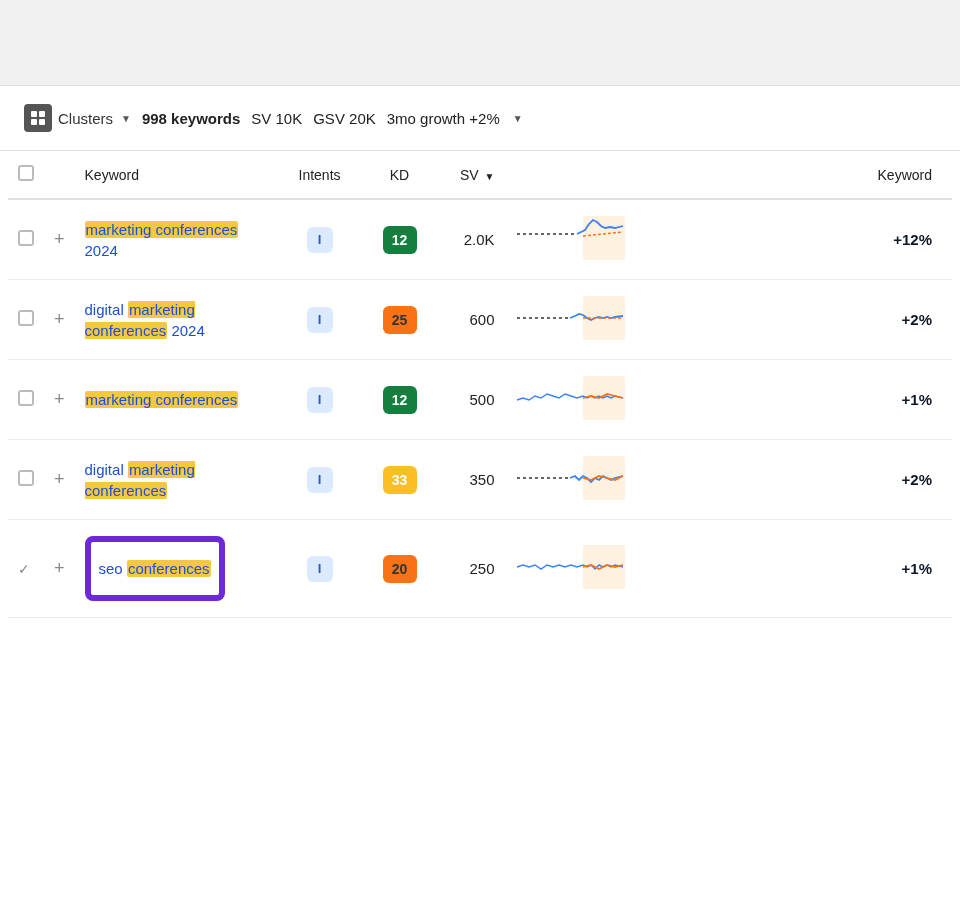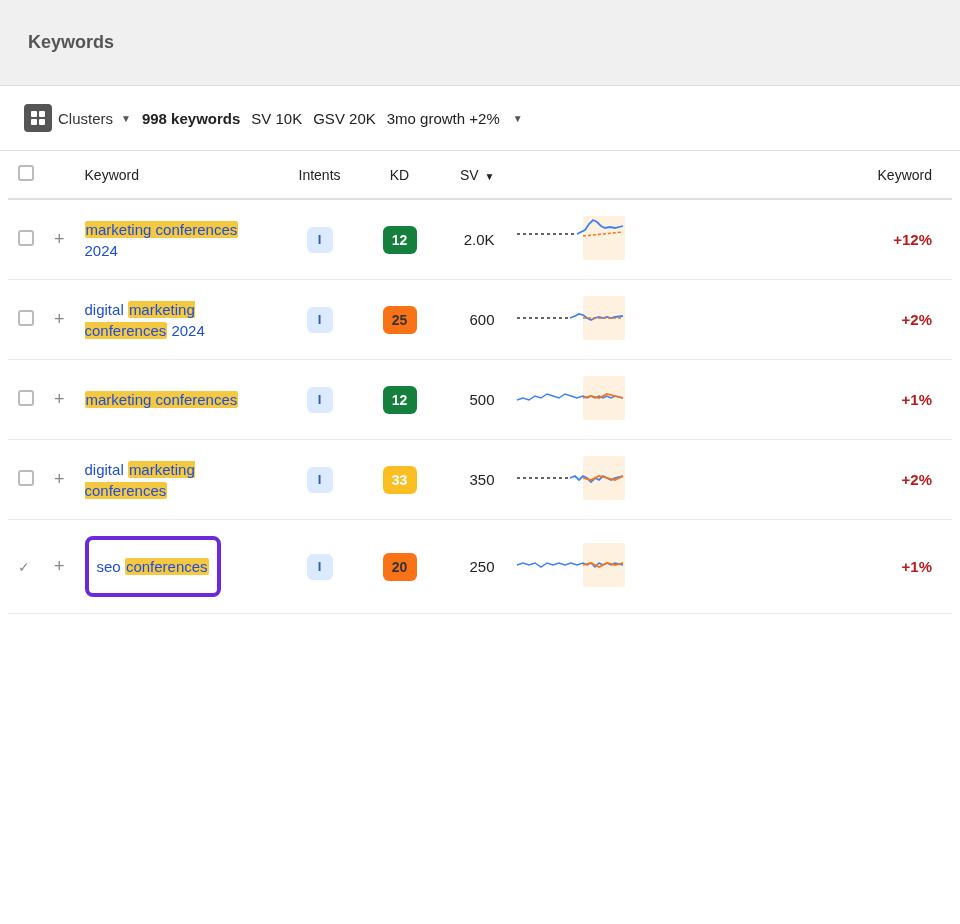--- a/index.html
+++ b/index.html
@@ -164,21 +164,21 @@
     .sv-val {
       font-size: 15px;
       color: #222;
       font-weight: 400;
       text-align: right;
     }
 
     .growth-val {
       font-weight: 700;
       font-size: 15px;
-      color: #b91c1c;
+      color: #0f172a;
       text-align: right;
     }
 
     .plus-icon {
       color: #888;
       font-size: 18px;
       font-weight: 400;
       cursor: pointer;
     }
 
@@ -194,21 +194,21 @@
       width: 16px;
       height: 16px;
       border: 2px solid #bbb;
       border-radius: 3px;
       display: inline-block;
     }
 
     
     .seo-row td:first-child { }
     .seo-keyword-box {
-      border: 4px solid #6d28d9;
+      border: 6px solid #6d28d9;
       border-radius: 8px;
       padding: 16px 8px;
       display: inline-block;
     }
     .checkmark-icon {
       color: #888;
       font-size: 14px;
     }
 
     
@@ -220,23 +220,20 @@
     
     .sort-arrow {
       font-size: 10px;
       margin-left: 2px;
     }
   </style>
 </head>
 <body>
 
 <nav class="top-nav">
-  <div class="tab">
-    <span>Keywords</span>
-  </div>
 </nav>
 
 <div class="toolbar">
   <div class="clusters-btn">
     <div class="clusters-icon">
       <svg width="16" height="16" viewBox="0 0 16 16" fill="white">
         <rect x="1" y="1" width="6" height="6" rx="1"></rect>
         <rect x="9" y="1" width="6" height="6" rx="1"></rect>
         <rect x="1" y="9" width="6" height="6" rx="1"></rect>
         <rect x="9" y="9" width="6" height="6" rx="1"></rect>

